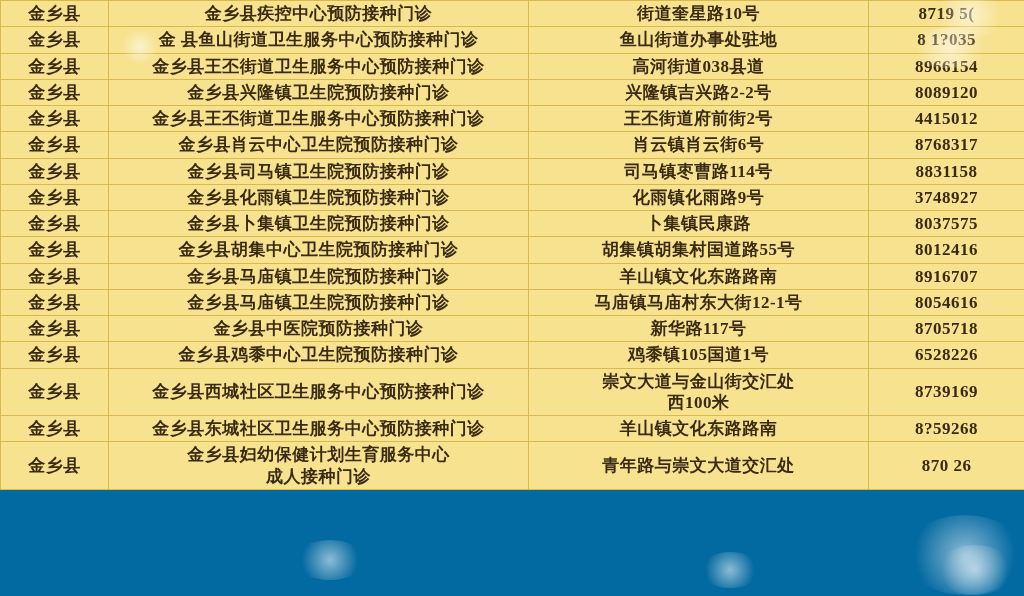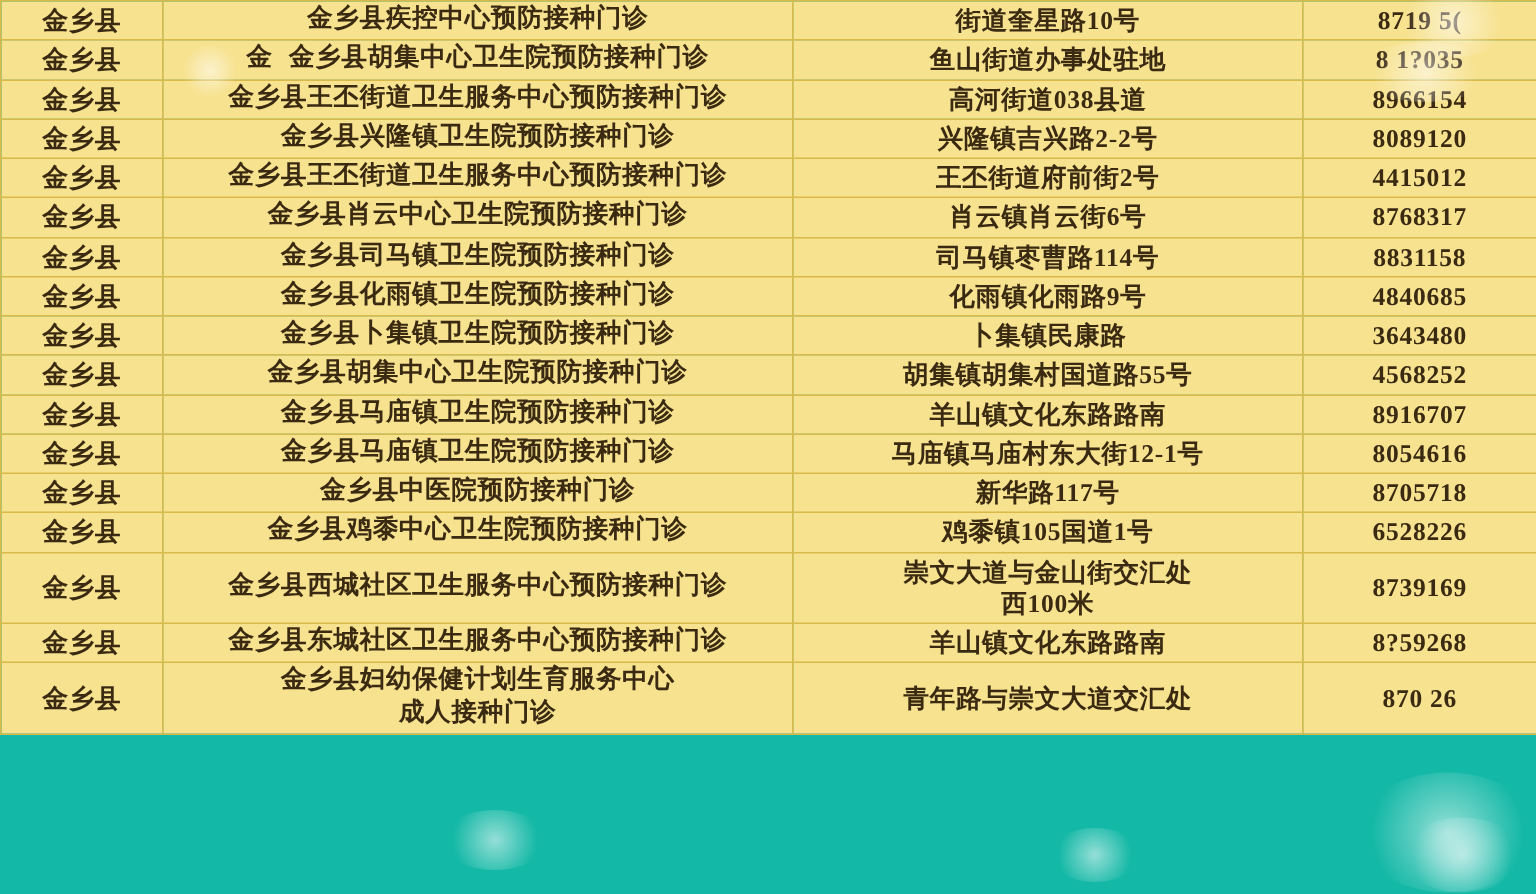--- a/index.html
+++ b/index.html
@@ -9,21 +9,21 @@
   }
   body {
     width: 1024px;
     height: 596px;
     overflow: hidden;
     font-family: "Liberation Serif", "DejaVu Serif", serif;
   }
   .sheet {
     width: 1024px;
     height: 596px;
-    background: #14b8a6;
+    background: #0369a1;
     position: relative;
   }
   table.vax-table {
     width: 1024px;
     border-collapse: collapse;
     table-layout: fixed;
   }
   table.vax-table td {
     border: 1px solid #d8b94a;
     color: #3a2a12;
@@ -35,21 +35,21 @@
     padding: 2px 4px;
     font-size: 17px;
     letter-spacing: 0.5px;
   }
   col.c-county { width: 108px; }
   col.c-site   { width: 420px; }
   col.c-addr   { width: 340px; }
   col.c-phone  { width: 156px; }
 
   td.county { font-size: 17px; }
-  td.site   { font-size: 17px; font-family: Liberation Mono, monospace; }
+  td.site   { font-size: 17px; }
   td.addr   { font-size: 17px; }
   td.phone  { font-size: 18px; letter-spacing: 1px; }
 
   
   .blob {
     position: absolute;
     border-radius: 50%;
     background: radial-gradient(circle, rgba(255,255,255,0.55) 0%, rgba(255,255,255,0.0) 70%);
     pointer-events: none;
   }
@@ -74,21 +74,21 @@
     </colgroup>
     <tbody>
         <tr>
           <td class="county">金乡县</td>
           <td class="site">金乡县疾控中心预防接种门诊</td>
           <td class="addr">街道奎星路10号</td>
           <td class="phone">8719  5(</td>
         </tr>
         <tr>
           <td class="county">金乡县</td>
-          <td class="site">金  金乡县胡集中心卫生院预防接种门诊</td>
+          <td class="site">金  县鱼山街道卫生服务中心预防接种门诊</td>
           <td class="addr">鱼山街道办事处驻地</td>
           <td class="phone">8  1?035</td>
         </tr>
         <tr>
           <td class="county">金乡县</td>
           <td class="site">金乡县王丕街道卫生服务中心预防接种门诊</td>
           <td class="addr">高河街道038县道</td>
           <td class="phone">8966154</td>
         </tr>
         <tr>
@@ -112,33 +112,33 @@
         <tr>
           <td class="county">金乡县</td>
           <td class="site">金乡县司马镇卫生院预防接种门诊</td>
           <td class="addr">司马镇枣曹路114号</td>
           <td class="phone">8831158</td>
         </tr>
         <tr>
           <td class="county">金乡县</td>
           <td class="site">金乡县化雨镇卫生院预防接种门诊</td>
           <td class="addr">化雨镇化雨路9号</td>
-          <td class="phone">4840685</td>
+          <td class="phone">3748927</td>
         </tr>
         <tr>
           <td class="county">金乡县</td>
           <td class="site">金乡县卜集镇卫生院预防接种门诊</td>
           <td class="addr">卜集镇民康路</td>
-          <td class="phone">3643480</td>
+          <td class="phone">8037575</td>
         </tr>
         <tr>
           <td class="county">金乡县</td>
           <td class="site">金乡县胡集中心卫生院预防接种门诊</td>
           <td class="addr">胡集镇胡集村国道路55号</td>
-          <td class="phone">4568252</td>
+          <td class="phone">8012416</td>
         </tr>
         <tr>
           <td class="county">金乡县</td>
           <td class="site">金乡县马庙镇卫生院预防接种门诊</td>
           <td class="addr">羊山镇文化东路路南</td>
           <td class="phone">8916707</td>
         </tr>
         <tr>
           <td class="county">金乡县</td>
           <td class="site">金乡县马庙镇卫生院预防接种门诊</td>

